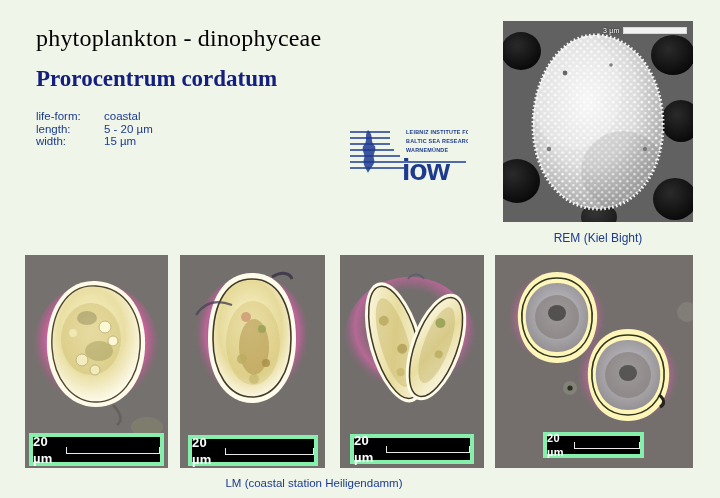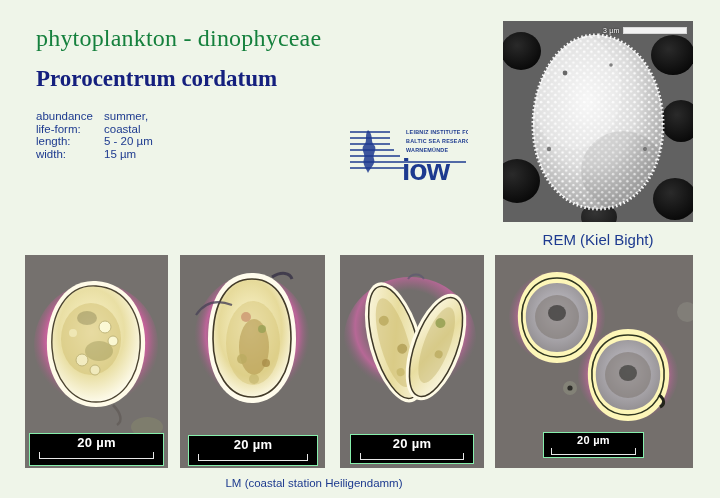--- a/index.html
+++ b/index.html
@@ -9,21 +9,21 @@
     font-family:"Liberation Sans", sans-serif;
     overflow:hidden;
     position:relative;
   }
   .slide{position:absolute;inset:0;background:#eff5e9;}
 
   
   .group-title{
     position:absolute;left:36px;top:25px;
     font-family:"Liberation Serif", serif;
-    font-size:24px;color:#15803d;letter-spacing:.2px;
+    font-size:24px;color:#000000;letter-spacing:.2px;
     white-space:nowrap;
   }
   .species-title{
     position:absolute;left:36px;top:66px;
     font-family:"Liberation Serif", serif;
     font-size:23px;font-weight:bold;color:#15207e;
     white-space:nowrap;
   }
   .facts{
     position:absolute;left:36px;top:110px;
@@ -36,39 +36,39 @@
 
   
   .logo{position:absolute;left:348px;top:126px;width:120px;height:58px;}
   .logo svg{display:block;}
 
   
   .rem-wrap{position:absolute;left:503px;top:21px;width:190px;height:201px;}
   .rem-img{position:absolute;inset:0;overflow:hidden;background:#585858;}
   .rem-caption{
     position:absolute;left:503px;top:231px;width:190px;
-    text-align:center;font-size:15px;color:#1d3a8f;
+    text-align:center;font-size:12px;color:#1d3a8f;
   }
   .scalebar-rem{
     position:absolute;right:6px;top:3px;width:84px;height:12px;
     display:flex;align-items:center;gap:3px;
   }
   .scalebar-rem .lbl{
     font-size:7px;color:#fff;font-family:"Liberation Sans",sans-serif;
     letter-spacing:.2px;white-space:nowrap;text-shadow:0 0 2px #000;
   }
   .scalebar-rem .bar{flex:1;height:5px;background:#f2f2f2;border:1px solid #d8d8d8;}
 
   
   .lm-row{position:absolute;left:0;top:255px;width:720px;height:214px;}
   .panel{position:absolute;top:0;height:213px;overflow:hidden;background:#6d6a68;}
   .panel .field{position:absolute;inset:0;}
   .sb{
-    position:absolute;background:#000;border:1px solid #86efac;
-    box-sizing:border-box;display:flex;flex-direction:column;
+    position:absolute;background:#000;border:4px solid #86efac;
+    box-sizing:border-box;display:flex;
     align-items:center;justify-content:flex-start;
   }
   .sb .t{color:#fff;font-size:13px;font-weight:bold;line-height:17px;
          font-family:"Liberation Sans",sans-serif;letter-spacing:.3px;}
   .sb .rule{
     width:86%;height:7px;border:1.5px solid #e8e8e8;border-top:none;
     box-sizing:border-box;margin-top:1px;
   }
   .lm-caption{
     position:absolute;left:0;top:477px;width:628px;text-align:center;
@@ -80,24 +80,20 @@
 
 <div class="slide">
 
   <div class="group-title">phytoplankton - dinophyceae</div>
 
   <div class="species-title">Prorocentrum cordatum</div>
 
   <div class="facts">
     <table>
       <tbody>
-          <tr>
-        <td class="k">abundance</td>
-        <td class="v">summer,</td>
-      </tr>
       <tr>
         <td class="k">life-form:</td>
         <td class="v">coastal</td>
       </tr>
       <tr>
         <td class="k">length:</td>
         <td class="v">5 - 20 µm</td>
       </tr>
       <tr>
         <td class="k">width:</td>

